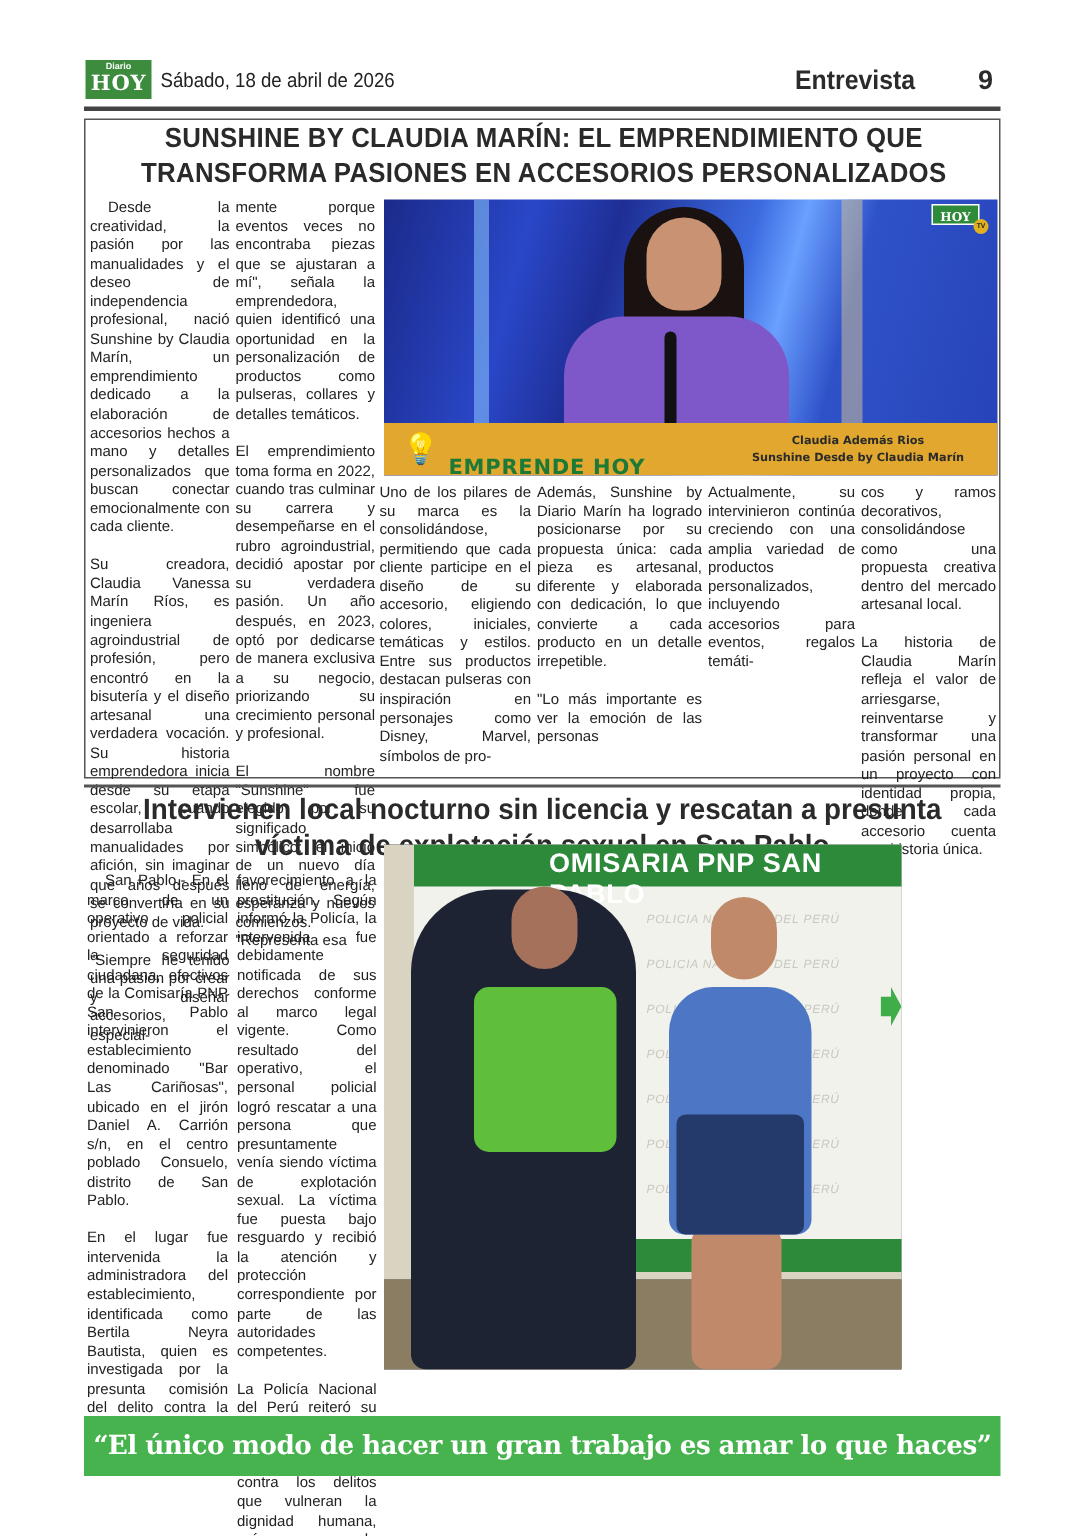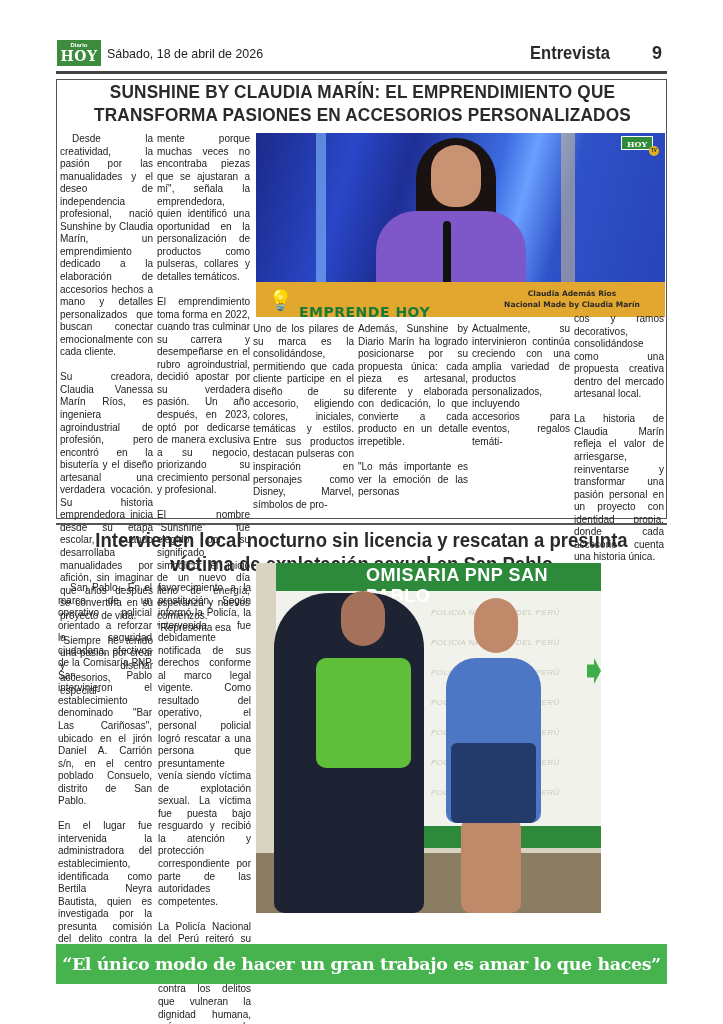--- a/index.html
+++ b/index.html
@@ -22,21 +22,21 @@
   .col { position: absolute; font-size: 10px; line-height: 12.55px; color: #222; text-align: justify; }
   .col p { margin-bottom: 12.5px; }
   .col p.indent { text-indent: 12px; }
   .col p:last-child { margin-bottom: 0; }
 
   .c1 { left: 60px; top: 133px; width: 93px; }
   .c2 { left: 157px; top: 133px; width: 93px; }
   .c3 { left: 253px; top: 323px; width: 101px; }
   .c4 { left: 358px; top: 323px; width: 110px; }
   .c5 { left: 472px; top: 323px; width: 98px; }
-  .c6 { left: 574px; top: 313px; width: 90px; }
+  .c6 { left: 574px; top: 323px; width: 90px; }
 
   
   .photo1 { position: absolute; left: 256px; top: 133px; width: 409px; height: 184px; overflow: hidden;
     background: linear-gradient(105deg, #1b2a8a 0%, #2a47c8 22%, #1e2e95 35%, #3c6be0 55%, #6aa0ff 62%, #2f52c9 72%, #2742b8 100%); }
   .photo1 .beam { position: absolute; top: 0; width: 10px; height: 150px; background: rgba(140,200,255,0.55); }
   .photo1 .person-hair { position: absolute; left: 160px; top: 5px; width: 80px; height: 110px; background: #1a1210; border-radius: 40px 40px 20px 20px; }
   .photo1 .person-face { position: absolute; left: 175px; top: 12px; width: 50px; height: 62px; background: #c99373; border-radius: 25px 25px 22px 22px; }
   .photo1 .person-body { position: absolute; left: 120px; top: 78px; width: 150px; height: 80px; background: #7e57c9; border-radius: 40px 40px 0 0; }
   .photo1 .mic { position: absolute; left: 187px; top: 88px; width: 8px; height: 70px; background: #111; border-radius: 4px; }
   .photo1 .tvlogo { position: absolute; right: 12px; top: 3px; width: 32px; height: 14px; background: #2f8b3a; color: #fff; font-family: "DejaVu Serif", serif; font-size: 8px; font-weight: bold; text-align: center; line-height: 14px; border: 1px solid #fff; }
@@ -85,40 +85,40 @@
 
 <div class="box1"></div>
 <h1 class="headline1">SUNSHINE BY CLAUDIA MARÍN: EL EMPRENDIMIENTO QUE TRANSFORMA PASIONES EN ACCESORIOS PERSONALIZADOS</h1>
 
 <div class="col c1">
   <p class="indent">Desde la creatividad, la pasión por las manualidades y el deseo de independencia profesional, nació Sunshine by Claudia Marín, un emprendimiento dedicado a la elaboración de accesorios hechos a mano y detalles personalizados que buscan conectar emocionalmente con cada cliente.</p>
   <p>Su creadora, Claudia Vanessa Marín Ríos, es ingeniera agroindustrial de profesión, pero encontró en la bisutería y el diseño artesanal una verdadera vocación. Su historia emprendedora inicia desde su etapa escolar, cuando desarrollaba manualidades por afición, sin imaginar que años después se convertiría en su proyecto de vida.</p>
   <p>"Siempre he tenido una pasión por crear y diseñar accesorios, especial-</p>
 </div>
 <div class="col c2">
-  <p>mente porque muchas veces no encontraba piezas que se ajustaran a mí", señala la emprendedora, quien identificó una oportunidad en la personalización de productos como pulseras, collares y detalles temáticos.</p>
+  <p>mente porque eventos veces no encontraba piezas que se ajustaran a mí", señala la emprendedora, quien identificó una oportunidad en la personalización de productos como pulseras, collares y detalles temáticos.</p>
   <p>El emprendimiento toma forma en 2022, cuando tras culminar su carrera y desempeñarse en el rubro agroindustrial, decidió apostar por su verdadera pasión. Un año después, en 2023, optó por dedicarse de manera exclusiva a su negocio, priorizando su crecimiento personal y profesional.</p>
   <p>El nombre "Sunshine" fue elegido por su significado simbólico: el inicio de un nuevo día lleno de energía, esperanza y nuevos comienzos. "Representa esa</p>
 </div>
 
 <div class="photo1">
   <div class="beam" style="left:60px"></div>
   <div class="beam" style="left:305px;width:14px;background:rgba(220,200,150,0.5)"></div>
   <div class="person-hair"></div>
   <div class="person-face"></div>
   <div class="person-body"></div>
   <div class="mic"></div>
   <div class="tvlogo">HOY</div>
   <div class="tvlogo-dot">TV</div>
   <div class="banner">
     <div class="bulb">💡</div>
     <div class="banner-title">EMPRENDE HOY</div>
     <div class="banner-sub">
       <div>Claudia Además Rios</div>
-      <div>Nacional Made by Claudia Marín</div>
+      <div>Sunshine Desde by Claudia Marín</div>
     </div>
   </div>
 </div>
 
 <div class="col c3">
   <p>Uno de los pilares de su marca es la consolidándose, permitiendo que cada cliente participe en el diseño de su accesorio, eligiendo colores, iniciales, temáticas y estilos. Entre sus productos destacan pulseras con inspiración en personajes como Disney, Marvel, símbolos de pro-</p>
 </div>
 <div class="col c4">
   <p>Además, Sunshine by Diario Marín ha logrado posicionarse por su propuesta única: cada pieza es artesanal, diferente y elaborada con dedicación, lo que convierte a cada producto en un detalle irrepetible.</p>
   <p>"Lo más importante es ver la emoción de las personas</p>

